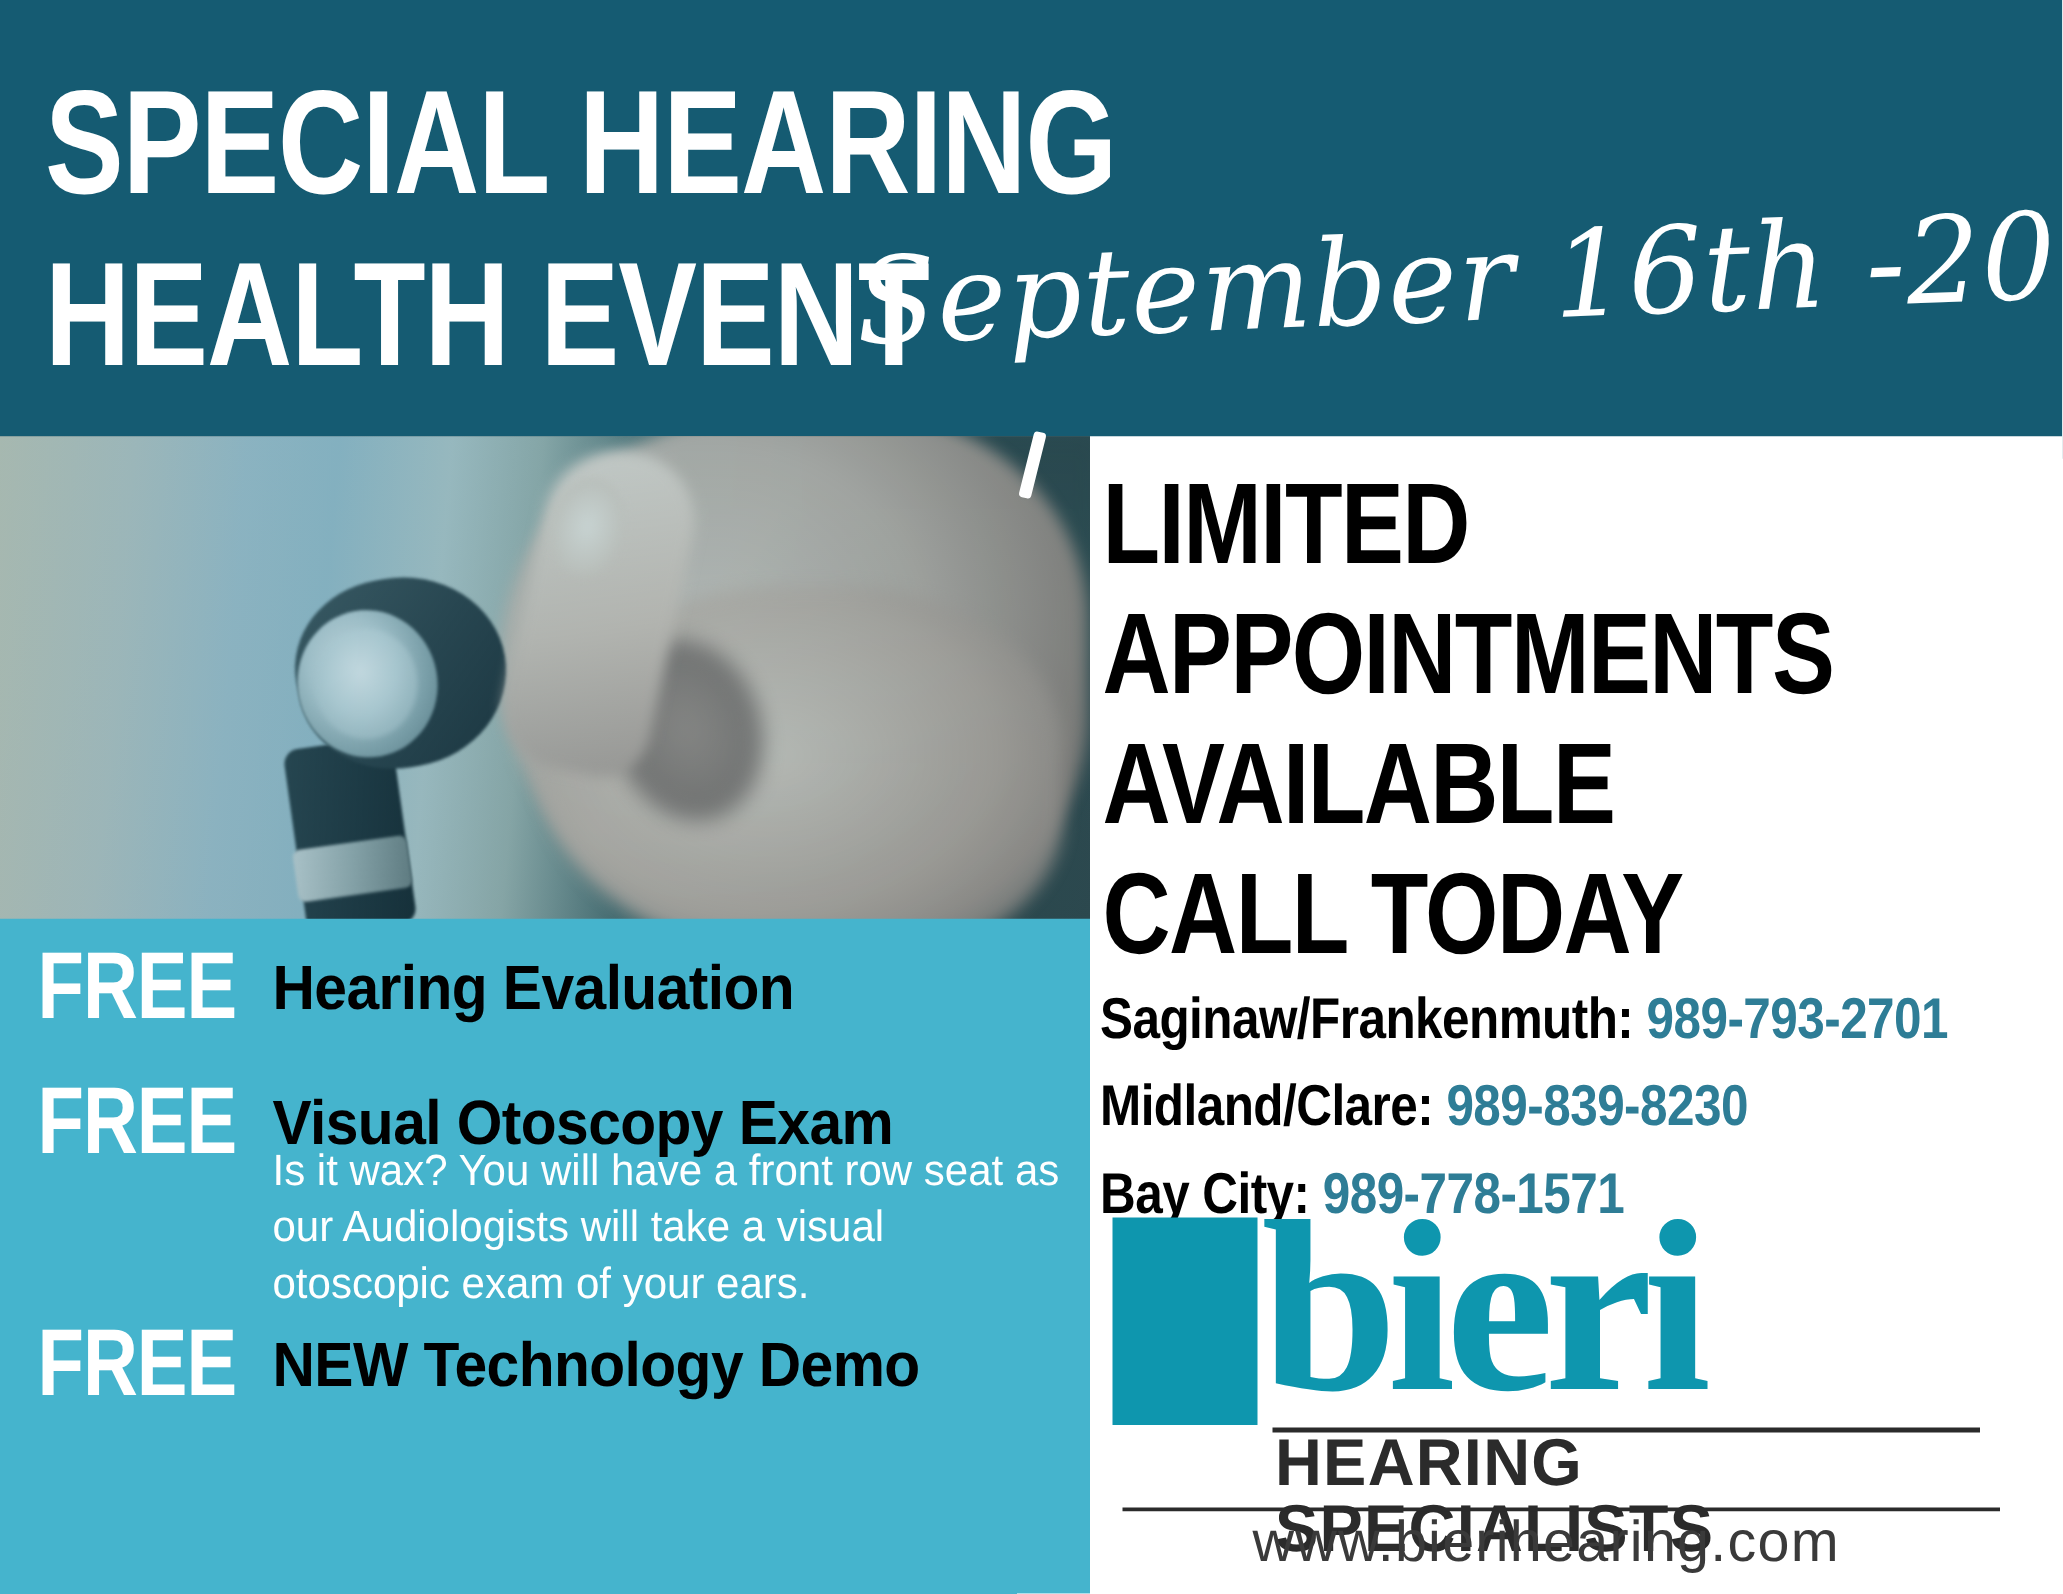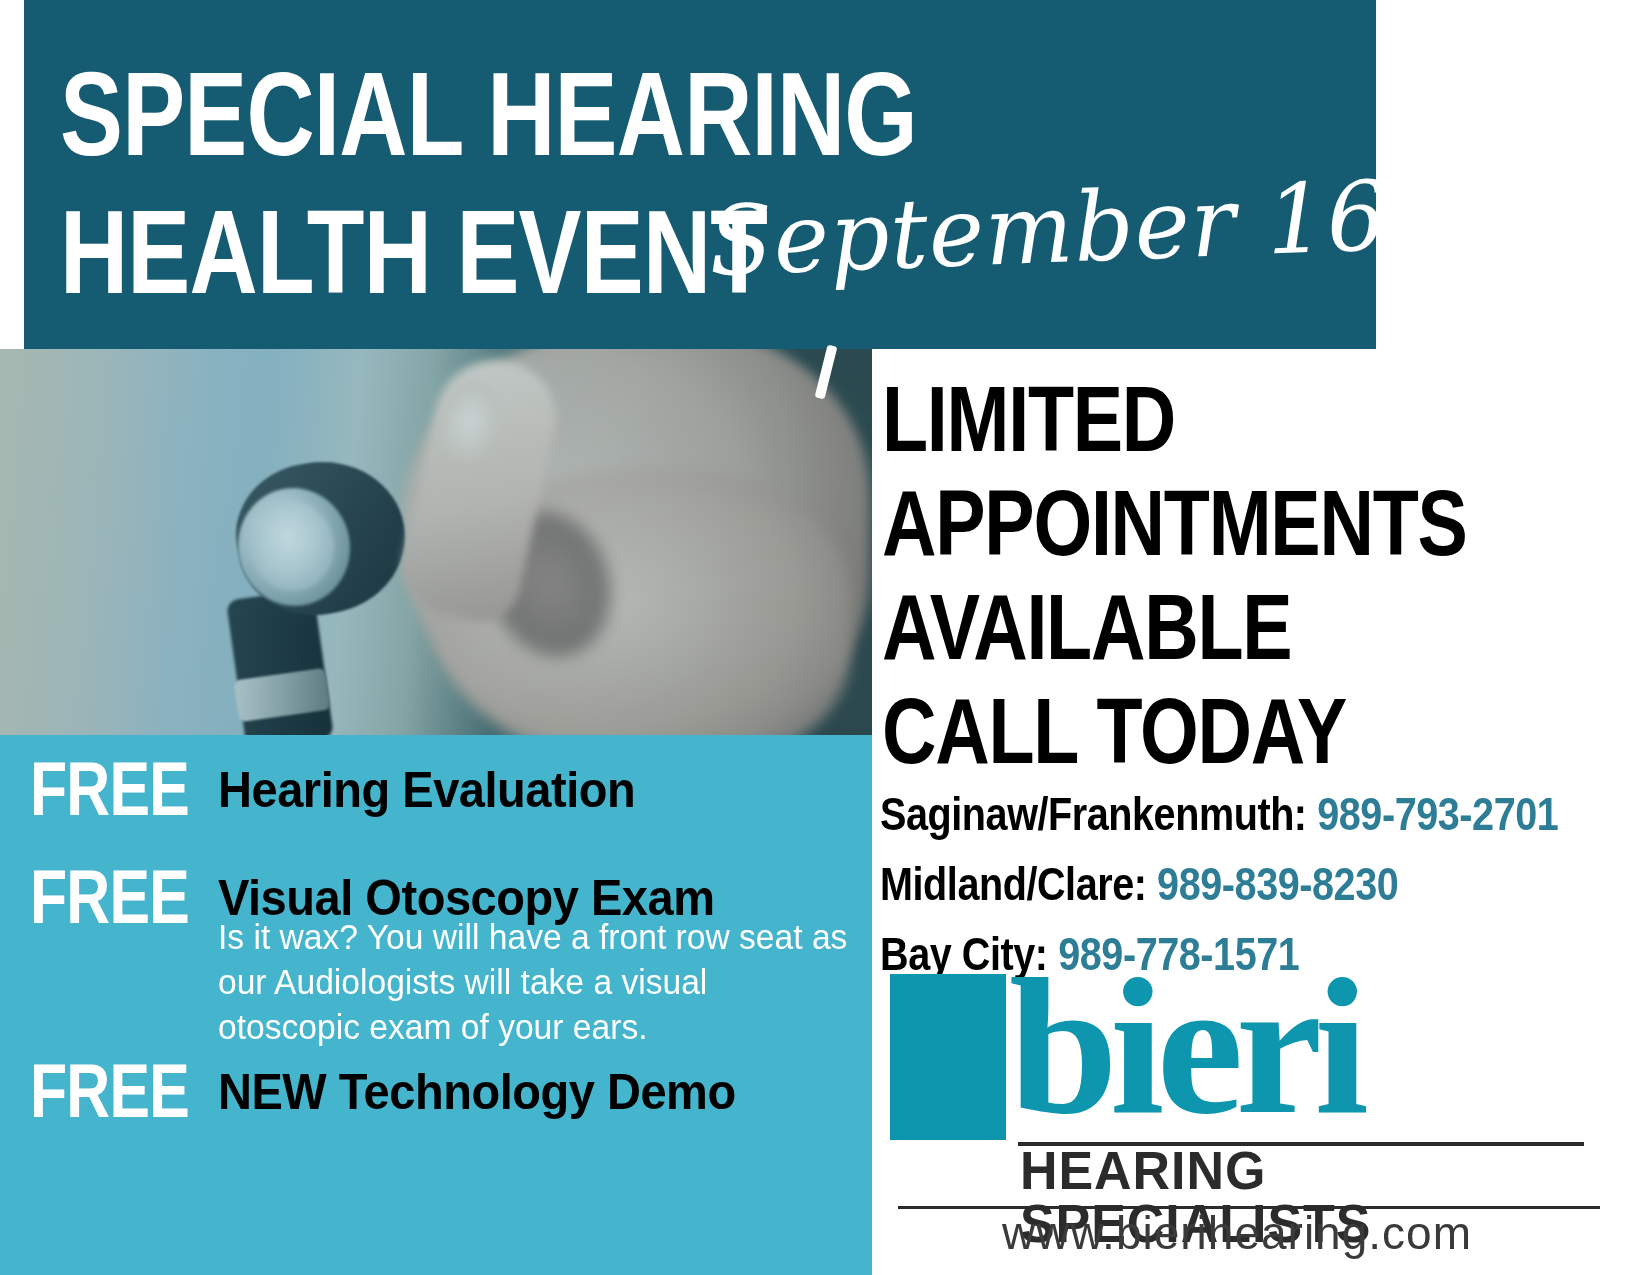--- a/index.html
+++ b/index.html
@@ -6,23 +6,22 @@
   body{
     width:1650px;height:1275px;
     font-family:"Liberation Sans", sans-serif;
     background:#ffffff;
     overflow:hidden;
   }
   .poster{position:relative;width:1650px;height:1275px;background:#fff;overflow:hidden;}
 
   
   .header{
-    position:absolute;left:0;top:0;width:1352px;height:367px;
+    position:absolute;left:0;top:0;width:1650px;height:367px;
     background:#155B72;
-    margin-left:24px;
   }
   .head-line1, .head-line2{
     position:absolute;left:36px;
     color:#ffffff;
     font-family:"Liberation Sans Narrow","Liberation Sans",sans-serif;
     font-weight:bold;
     letter-spacing:-1px;
     line-height:1;
     white-space:nowrap;
     transform:scaleX(0.80);

